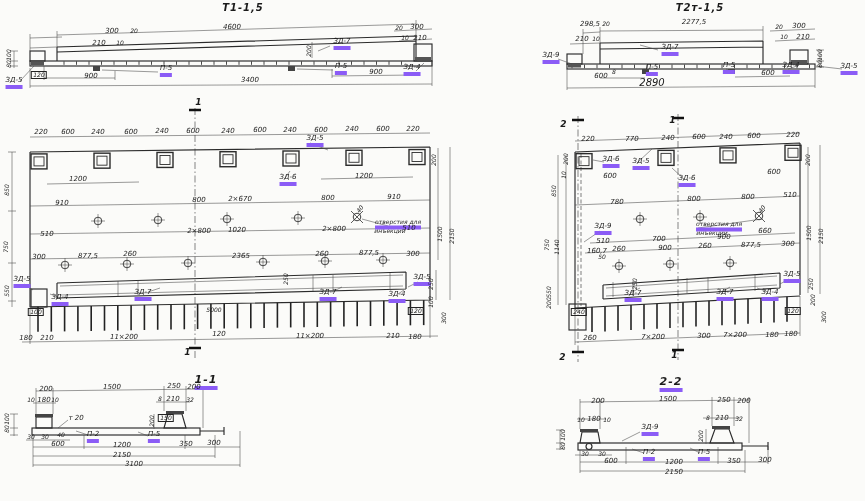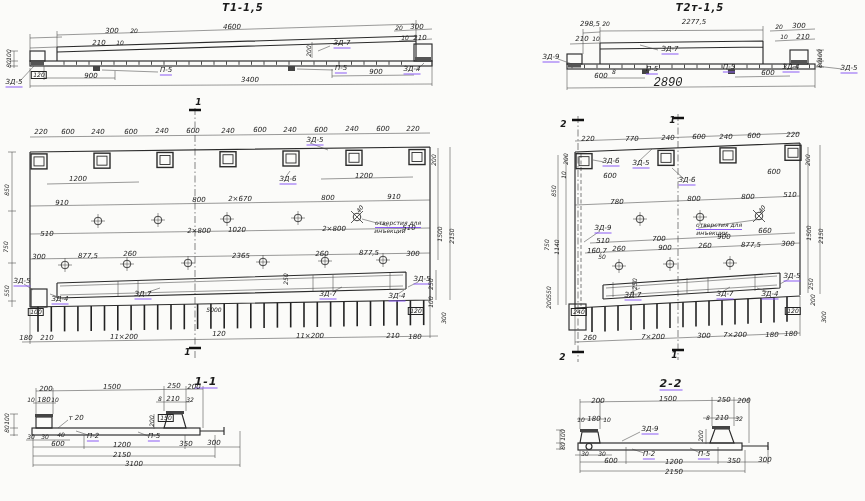--- a/index.html
+++ b/index.html
@@ -6,21 +6,21 @@
   body{width:865px;height:501px;overflow:hidden;font-family:"DejaVu Sans",sans-serif;}
   #sheet{position:relative;width:865px;height:501px;background:#fbfbf9;}
   #sheet svg{position:absolute;left:0;top:0;}
   .k{stroke:#2b2b2b;stroke-width:1.15;fill:none;}
   .d{stroke:#474747;stroke-width:0.55;fill:none;}
   .s{stroke:#333;stroke-width:0.6;stroke-dasharray:7 2.5 1.5 2.5;fill:none;}
   .f{stroke:#111;stroke-width:2.4;fill:none;}
   .dd{stroke:#474747;stroke-width:0.7;stroke-dasharray:4 2.5;fill:none;}
   #labels{position:absolute;left:0;top:0;width:865px;height:501px;}
   .lbl{position:absolute;font-style:italic;color:#1b1b1b;white-space:nowrap;line-height:1;}
-  .lbl.u{border-bottom:1px solid #8b5cf6;padding-bottom:1px;}
+  .lbl.u{border-bottom:4px solid #8b5cf6;padding-bottom:1px;}
   .lbl.b{border:0.8px solid #222;padding:0 1.5px;}
   .lbl.t{font-weight:600;letter-spacing:1px;}
   .region{position:absolute;}
 </style>
 </head>
 <body>
 
 <div id="sheet" style="background: rgb(251, 251, 249);">
 
   <svg width="865" height="501" viewBox="0 0 865 501">
@@ -350,21 +350,21 @@
       <span class="lbl u" style="left: 670px; top: 50px; font-size: 7px; color: rgb(27, 27, 27); transform: translate(-50%, -50%) rotate(0deg);">ЗД-7</span>
       <span class="lbl" style="left: 820px; top: 55px; font-size: 6px; color: rgb(27, 27, 27); transform: translate(-50%, -50%) rotate(-90deg);">100</span>
       <span class="lbl" style="left: 820px; top: 64px; font-size: 6px; color: rgb(27, 27, 27); transform: translate(-50%, -50%) rotate(-90deg);">80</span>
       <span class="lbl" style="left: 601px; top: 76px; font-size: 7px; color: rgb(27, 27, 27); transform: translate(-50%, -50%) rotate(0deg);">600</span>
       <span class="lbl" style="left: 614px; top: 72px; font-size: 6px; color: rgb(27, 27, 27); transform: translate(-50%, -50%) rotate(0deg);">8</span>
       <span class="lbl u" style="left: 652px; top: 70px; font-size: 7px; color: rgb(27, 27, 27); transform: translate(-50%, -50%) rotate(0deg);">П-5</span>
       <span class="lbl u" style="left: 729px; top: 68px; font-size: 7px; color: rgb(27, 27, 27); transform: translate(-50%, -50%) rotate(0deg);">П-5</span>
       <span class="lbl" style="left: 768px; top: 73px; font-size: 7px; color: rgb(27, 27, 27); transform: translate(-50%, -50%) rotate(0deg);">600</span>
       <span class="lbl u" style="left: 791px; top: 68px; font-size: 7px; color: rgb(27, 27, 27); transform: translate(-50%, -50%) rotate(0deg);">ЗД-4</span>
       <span class="lbl u" style="left: 849px; top: 69px; font-size: 7px; color: rgb(27, 27, 27); transform: translate(-50%, -50%) rotate(0deg);">ЗД-5</span>
-      <span class="lbl" style="left: 668px; top: 83px; font-size: 12px; color: rgb(27, 27, 27); transform: translate(-50%, -50%) rotate(0deg); font-family: Liberation Mono, monospace;">2890</span>
+      <span class="lbl" style="left: 652px; top: 83px; font-size: 10px; color: rgb(27, 27, 27); transform: translate(-50%, -50%) rotate(0deg);">2890</span>
       <span class="lbl t" style="left: 199px; top: 102px; font-size: 9px; color: rgb(27, 27, 27); transform: translate(-50%, -50%) rotate(0deg);">1</span>
       <span class="lbl t" style="left: 188px; top: 352px; font-size: 9px; color: rgb(27, 27, 27); transform: translate(-50%, -50%) rotate(0deg);">1</span>
       <span class="lbl" style="left: 41px; top: 132px; font-size: 7px; color: rgb(27, 27, 27); transform: translate(-50%, -50%) rotate(0deg);">220</span>
       <span class="lbl" style="left: 68px; top: 132px; font-size: 7px; color: rgb(27, 27, 27); transform: translate(-50%, -50%) rotate(0deg);">600</span>
       <span class="lbl" style="left: 98px; top: 132px; font-size: 7px; color: rgb(27, 27, 27); transform: translate(-50%, -50%) rotate(0deg);">240</span>
       <span class="lbl" style="left: 131px; top: 132px; font-size: 7px; color: rgb(27, 27, 27); transform: translate(-50%, -50%) rotate(0deg);">600</span>
       <span class="lbl" style="left: 162px; top: 131px; font-size: 7px; color: rgb(27, 27, 27); transform: translate(-50%, -50%) rotate(0deg);">240</span>
       <span class="lbl" style="left: 193px; top: 131px; font-size: 7px; color: rgb(27, 27, 27); transform: translate(-50%, -50%) rotate(0deg);">600</span>
       <span class="lbl" style="left: 228px; top: 131px; font-size: 7px; color: rgb(27, 27, 27); transform: translate(-50%, -50%) rotate(0deg);">240</span>
       <span class="lbl" style="left: 260px; top: 130px; font-size: 7px; color: rgb(27, 27, 27); transform: translate(-50%, -50%) rotate(0deg);">600</span>

